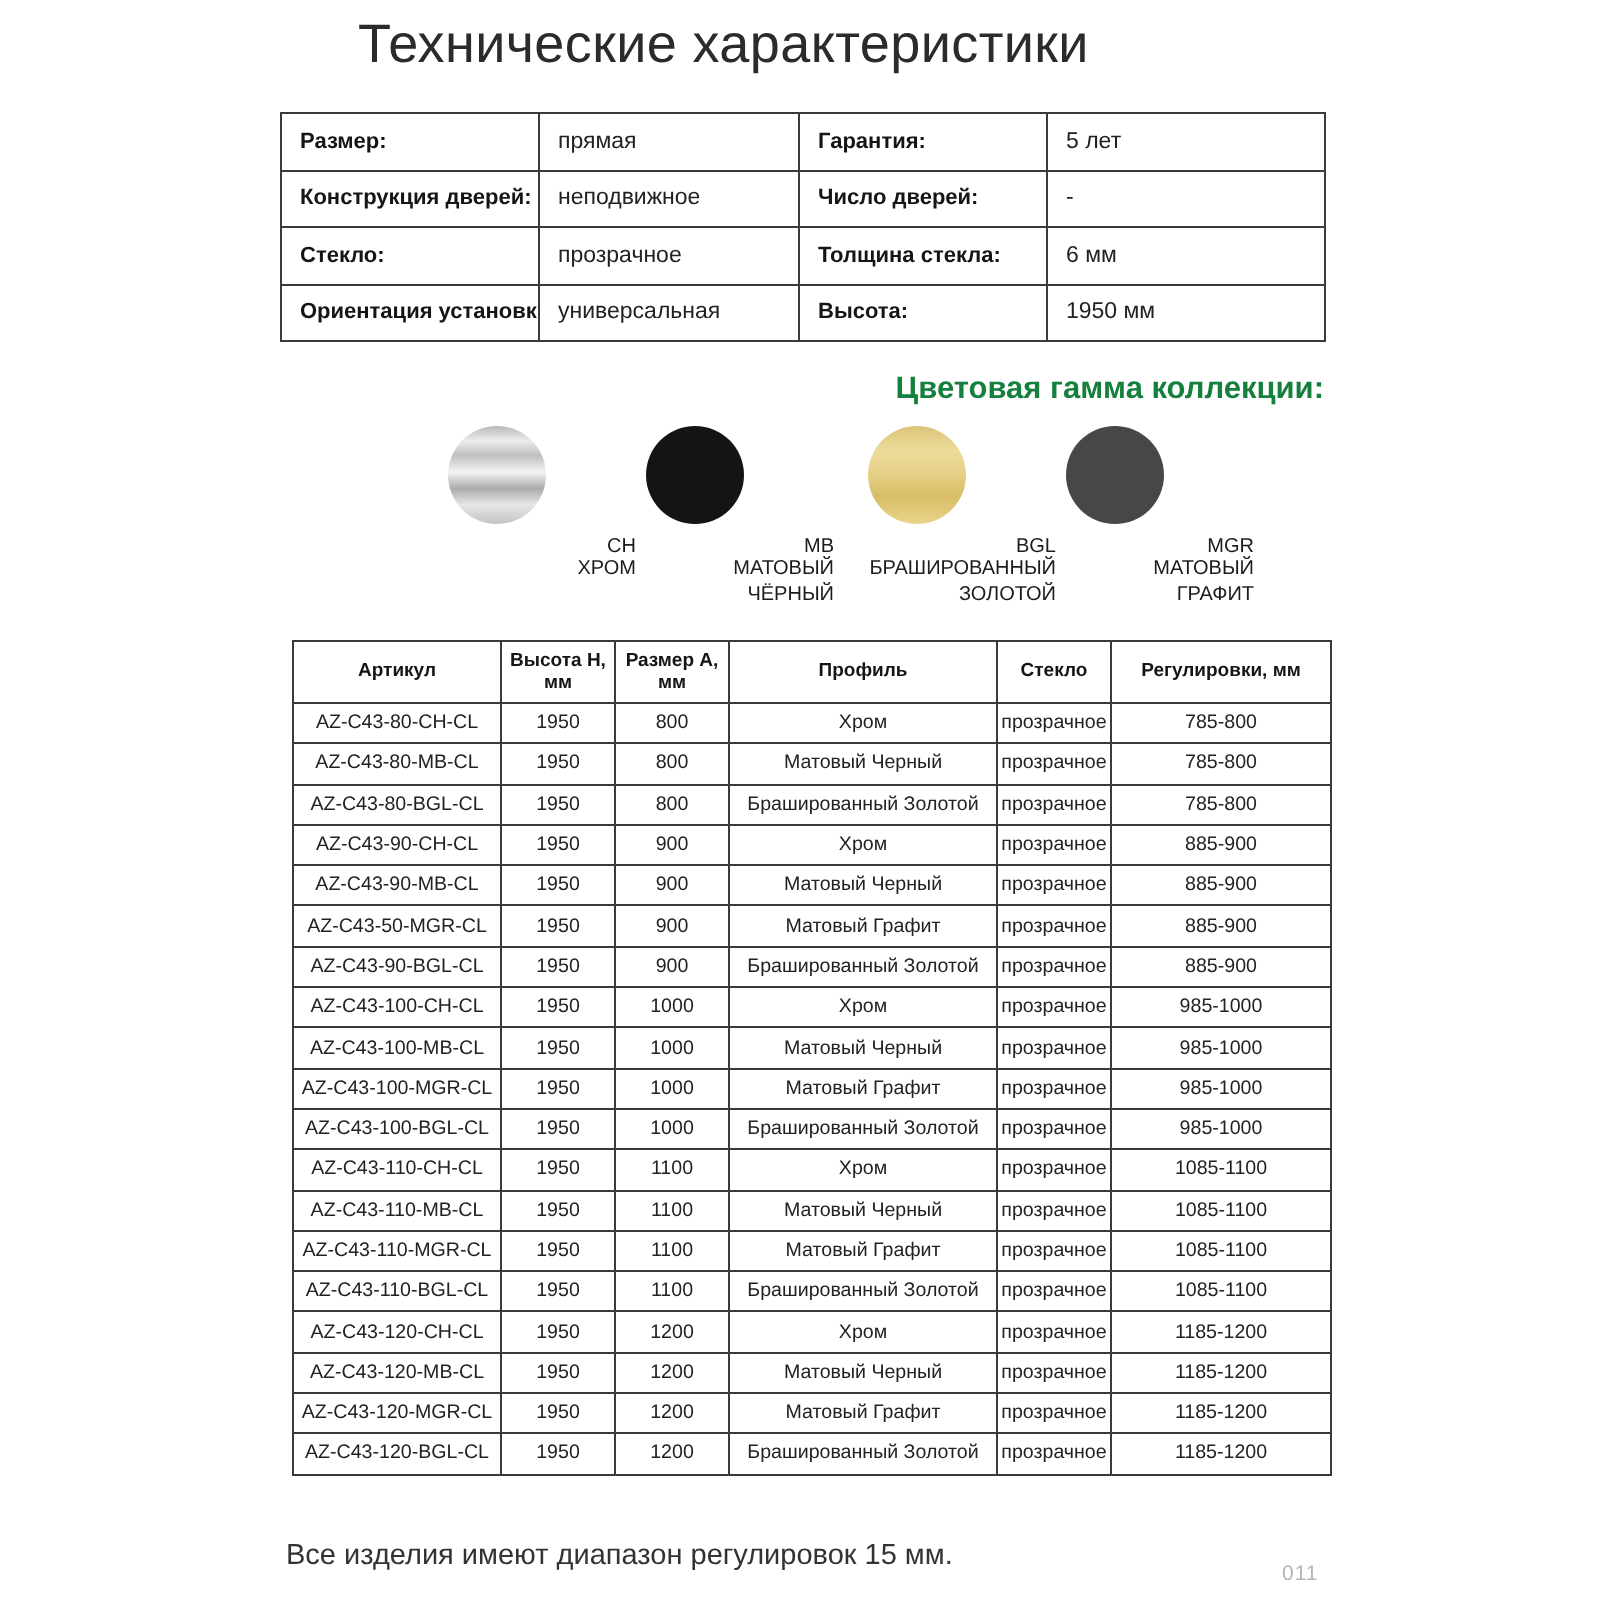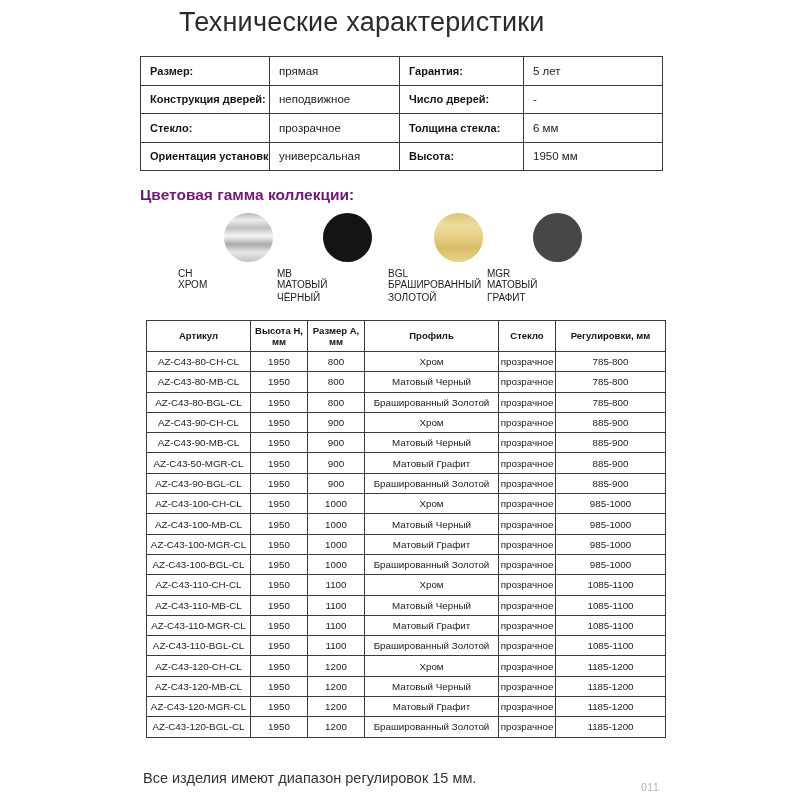--- a/index.html
+++ b/index.html
@@ -22,23 +22,23 @@
   }
   table.spec td {
     border: 1px solid #3b3b3b; height: 28.5px;
     padding: 0 4px 0 9px; font-size: 11.5px; vertical-align: middle;
     color: #222; white-space: nowrap; overflow: hidden;
   }
   table.spec td.lbl { font-weight: 700; font-size: 11px; color: #151515; }
   
   .gamma-title {
     position: absolute; left: 140px; top: 186px; width: 522px;
-    text-align: left; font-size: 15.5px; font-weight: 700; color: #701a75;
-  }
-  .swatch { position: absolute; top: 213px; width: 140px; text-align: left; }
+    text-align: right; font-size: 15.5px; font-weight: 700; color: #15803d;
+  }
+  .swatch { position: absolute; top: 213px; width: 140px; text-align: right; }
   .swatch.p1 { left: 178px; } .swatch.p2 { left: 277px; }
   .swatch.p3 { left: 388px; } .swatch.p4 { left: 487px; }
   .circle { width: 49px; height: 49px; border-radius: 50%; margin: 0 auto; }
   .sw-chrome {
     background: linear-gradient(180deg,#b9b9b9 0%,#ececec 15%,#bfbfbf 30%,
       #f4f4f4 47%,#ababab 64%,#e6e6e6 80%,#c4c4c4 100%);
   }
   .sw-black { background: #141414; }
   .sw-gold {
     background: linear-gradient(180deg,#dcc478 0%,#eddc9c 25%,#e6d28a 45%,

